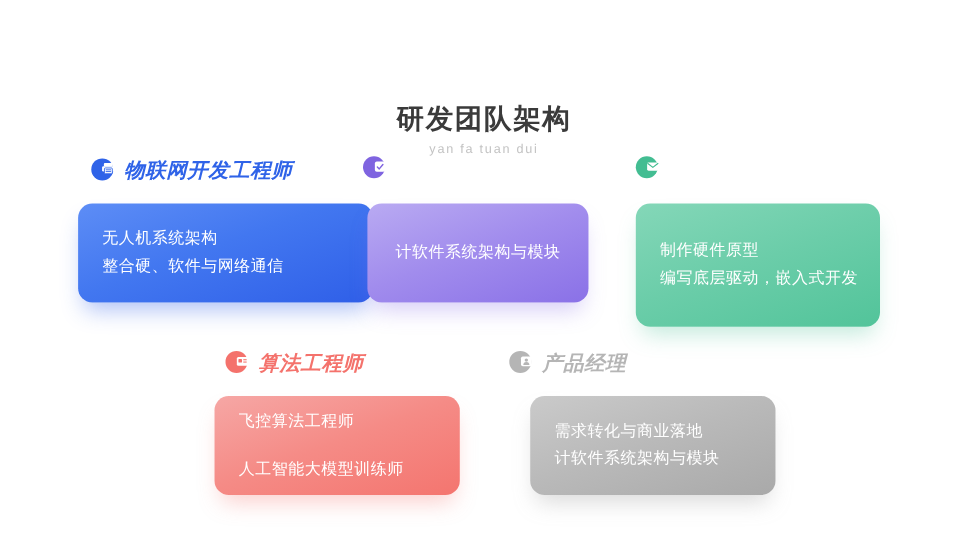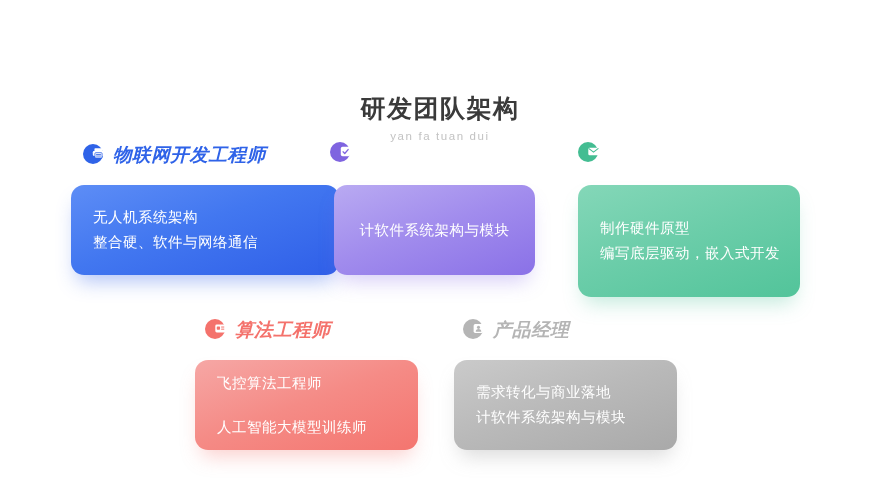--- a/index.html
+++ b/index.html
@@ -61,21 +61,21 @@
             box-shadow:0 12px 20px -6px rgba(47,95,232,0.38); }
   #card-1 { left:334px; top:185px; width:201px; height:90px;
             background:linear-gradient(160deg,#b9aaf2 0%,#a18ced 48%,#8a71e7 100%);
             box-shadow:0 12px 20px -6px rgba(138,113,231,0.35); }
   #card-2 { left:578px; top:185px; width:222px; height:112px;
             background:linear-gradient(160deg,#84d7b8 0%,#6bcda9 48%,#52c49a 100%);
             box-shadow:0 12px 20px -6px rgba(82,196,154,0.35); }
   #card-3 { left:195px; top:360px; width:223px; height:90px;
             background:linear-gradient(160deg,#f6a7a5 0%,#f58b86 48%,#f4756f 100%);
             box-shadow:0 12px 20px -6px rgba(244,117,111,0.35);gap:19px; }
-  #card-4 { left:454px; top:360px; width:223px; height:90px;
+  #card-4 { left:482px; top:360px; width:223px; height:90px;
             background:linear-gradient(160deg,#cacaca 0%,#b9b9b9 48%,#a9a9a9 100%);
             box-shadow:0 12px 20px -6px rgba(150,150,150,0.35); }
 
   #head-0 { left:83px;  top:142px; }
   #head-1 { left:330px; top:142px; }
   #head-2 { left:578px; top:142px; }
   #head-3 { left:205px; top:317px; }
   #head-4 { left:463px; top:317px; }
 </style>
 </head>

